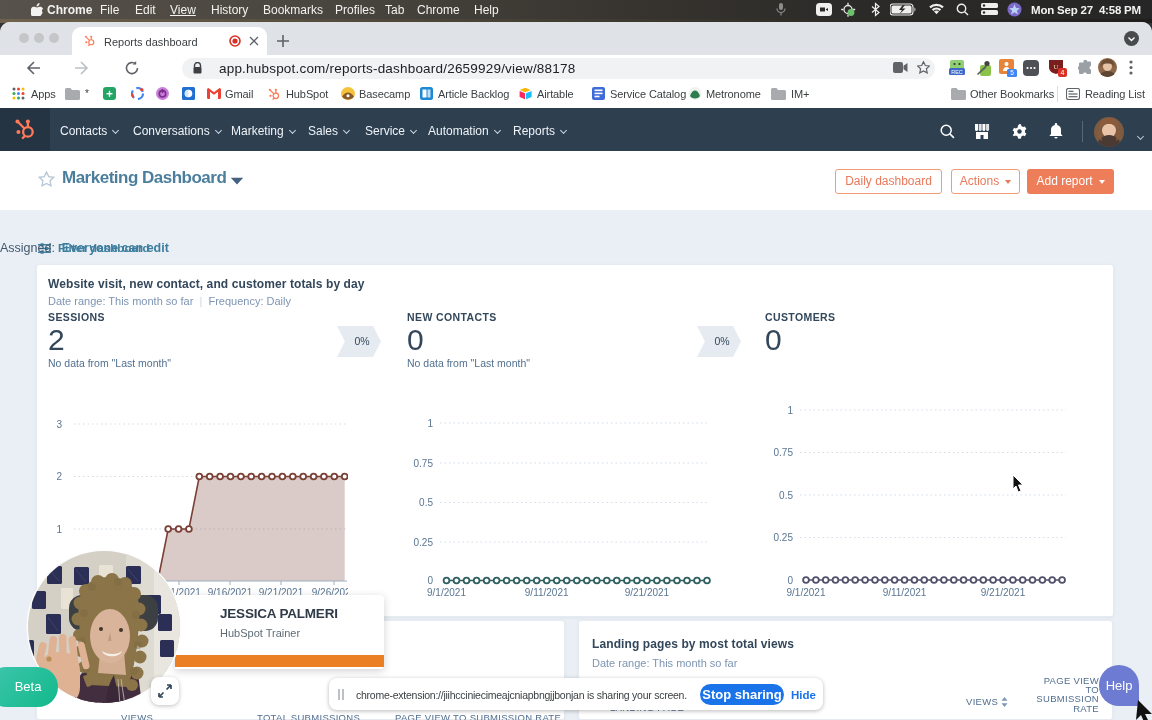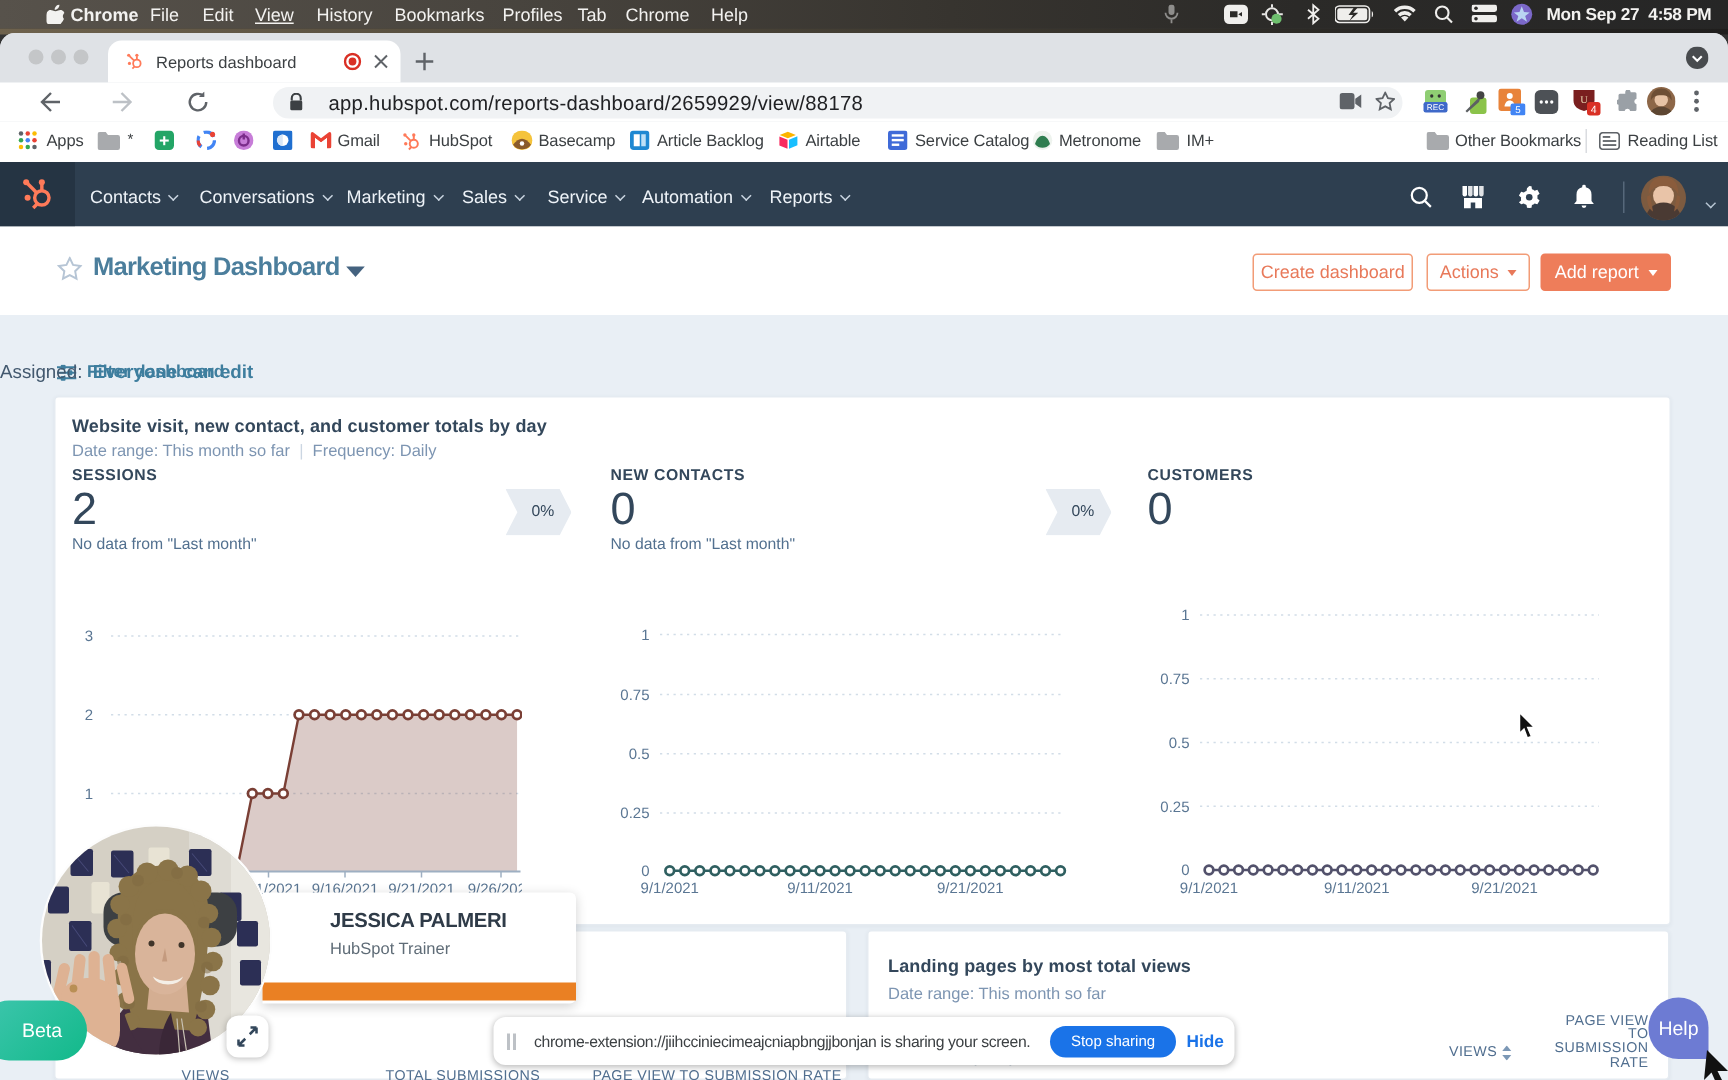--- a/index.html
+++ b/index.html
@@ -39,21 +39,21 @@
 .badge{position:absolute;width:44px;height:31px;background:#e6ebf1;clip-path:polygon(0% 0%,82% 0%,100% 50%,82% 100%,0% 100%,18% 50%);color:#33475b;font-size:10.5px;text-align:center;line-height:31px;padding-left:6px}
 .th{position:absolute;font-size:9.5px;color:#516f90;letter-spacing:.3px;white-space:nowrap}
 #namecard{left:175px;top:595px;width:209px;height:74px;background:#fff;border-radius:0 4px 4px 0;box-shadow:0 2px 8px rgba(0,0,0,.18)}
 #nbar{left:175px;top:655px;width:209px;height:12px;background:#ea8023}
 #jname{left:220px;top:606px;font-size:13.5px;font-weight:bold;color:#2f3b48;letter-spacing:-0.2px}
 #jrole{left:220px;top:627px;font-size:11px;color:#5f6c77}
 #beta{left:-14px;top:667px;width:72px;height:40px;background:linear-gradient(135deg,#3fc6ae,#12b98a);border-radius:20px;color:#fff;font-size:13px;text-align:center;line-height:40px;padding-left:12px}
 #expand{left:151px;top:677px;width:28px;height:28px;background:#fff;border-radius:8px;box-shadow:0 1px 4px rgba(0,0,0,.25)}
 #notif{left:329px;top:678px;width:494px;height:32px;background:#fff;border-radius:8px;box-shadow:0 1px 4px rgba(0,0,0,.28)}
 #ntext{left:356px;top:689px;font-size:10.5px;color:#3c4043;letter-spacing:-0.25px}
-#stopbtn{left:700px;top:684px;width:84px;height:21px;background:#1a73e8;border-radius:11px;color:#fff;font-size:10px;text-align:center;line-height:21px;font-weight:normal}
+#stopbtn{left:700px;top:684px;width:84px;height:21px;background:#1a73e8;border-radius:11px;color:#fff;font-size:13px;text-align:center;line-height:21px;font-weight:bold}
 #hidelnk{left:791px;top:689px;color:#1a73e8;font-size:11.5px;font-weight:600}
 #help{left:1099px;top:665px;width:40px;height:41px;background:#6d7bd3;border-radius:20px 20px 0 20px;color:#fff;font-size:13px;text-align:center;line-height:41px}
 </style></head><body>
 <div id="screen">
     <div class="abs" id="menubar">
       <svg class="abs" style="left:31px;top:3px" width="12" height="13" viewBox="0 0 13 14">
         <path fill="#f3f2f0" d="M9.3 0c.1 1-.3 1.9-.9 2.6-.6.7-1.6 1.2-2.5 1.1-.1-.9.4-1.9 1-2.5C7.5.5 8.5.1 9.3 0zM12.4 10.6c-.3.8-.5 1.2-1 1.9-.7 1.1-1.7 2.4-2.9 2.4-1.1 0-1.4-.7-2.9-.7-1.5 0-1.8.7-2.9.7-1.2 0-2.1-1.2-2.8-2.2C-1.2 9.6-.4 5.4 1.6 4.3c1-.6 2-.3 2.9 0 .7.3 1.4.5 2 .5.6 0 1.2-.2 1.9-.5.9-.3 1.9-.6 3 0 .7.4 1.3 1 1.7 1.8-1.5.9-1.8 3.2-.3 4.5z"></path>
       </svg>
       <div class="mi" style="left:47px;font-weight:bold;">Chrome</div>
       <div class="mi" style="left:100px;">File</div>
@@ -391,21 +391,21 @@
     </svg>
     <div class="abs" style="left:1132px;top:127px"><span class="chev" style="border-color:#b8c6d4"></span></div>
     <div class="abs" id="hshead"></div>
     <svg class="abs" style="left:38px;top:171px" width="17" height="17" viewBox="0 0 17 17">
       <path d="M8.5 1l2.2 4.6 5 .7-3.6 3.5.9 5L8.5 12.4 4 14.8l.9-5L1.3 6.3l5-.7z" fill="none" stroke="#b6c5d5" stroke-width="1.3"></path>
     </svg>
     <div class="abs" id="dtitle">Marketing Dashboard</div>
     <svg class="abs" style="left:230px;top:177px" width="14" height="8" viewBox="0 0 14 8">
       <path d="M.8.7h12.4L7 7.6z" fill="#44627f"></path>
     </svg>
-    <div class="btn" style="left:835px;width:107px">Create dashboard</div>
+    <div class="btn" style="left:835px;width:107px">Daily dashboard</div>
     <div class="btn" style="left:951px;width:69px">Actions<span class="dcar"></span></div>
     <div class="btn" id="btn3" style="left:1027px;width:87px">Add report<span class="dcar"></span></div>
     <div class="abs" id="content"></div>
     <svg class="abs" style="left:38px;top:243px" width="13" height="11" viewBox="0 0 13 11">
       <g stroke="#3f7e9e" stroke-width="1.4" fill="none">
         <path d="M0 1.8h13M0 5.5h13M0 9.2h13"></path>
       </g>
       <g fill="#3f7e9e">
         <rect x="2.5" y="0.2" width="3.2" height="3.2" rx="0.6"></rect>
         <rect x="7" y="3.9" width="3.2" height="3.2" rx="0.6"></rect>

